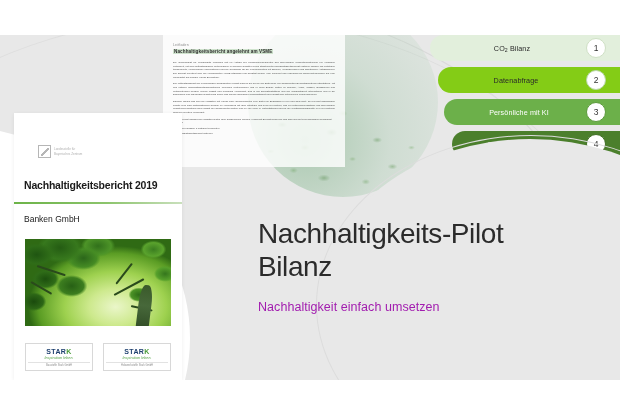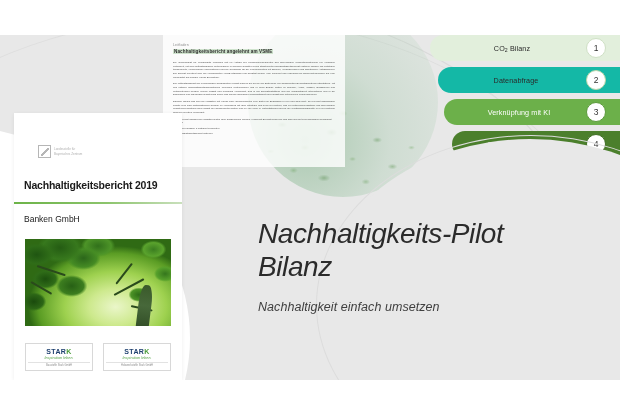--- a/index.html
+++ b/index.html
@@ -358,21 +358,21 @@
     border-radius: 50%;
     background: #ffffff;
     display: flex;
     align-items: center;
     justify-content: center;
     font-size: 8.5px;
     color: #333333;
   }
 
   .bar.b-1 { width: 190px; margin-left: 0px;  background: #e2efdc; }
-  .bar.b-2 { width: 182px; margin-left: 8px;  background: #14b8a6; }
+  .bar.b-2 { width: 182px; margin-left: 8px;  background: #84cc16; }
   .bar.b-3 { width: 176px; margin-left: 14px; background: #6cb04a; }
   .bar.b-4 { width: 168px; margin-left: 22px; background: #4b7f2c; }
   .bar.b-5 { width: 160px; margin-left: 30px; background: #3b6a21; }
 
   .bar.b-3 .bar-label,
   .bar.b-4 .bar-label,
   .bar.b-5 .bar-label { color: #ffffff; }
 
   .bar.b-1 .bar-badge { border: 1px solid #cfe0c5; }
   .bar.b-2 .bar-badge { border: 1px solid #b9d6a9; }
@@ -401,34 +401,33 @@
     border: 1.5px solid #dcdcdc;
     pointer-events: none;
   }
 
   
   .headline {
     position: absolute;
     left: 258px;
     top: 182px;
     width: 340px;
-    font-style: italic;
   }
   .headline h1 {
     margin: 0;
     font-size: 28px;
     line-height: 1.18;
     font-weight: normal;
     color: #2b2b2b;
     letter-spacing: -0.4px;
   }
   .headline .sub {
     margin-top: 17px;
     font-size: 12.5px;
-    color: #404040;
+    color: #a21caf;
     letter-spacing: 0.05px;
   }
 </style>
 </head>
 <body>
 
 <div id="slide">
 
   <div class="canvas">
 
@@ -499,21 +498,21 @@
     <div class="process">
       <div class="bar b-1">
         <span class="bar-label"><span>CO</span><sub>2</sub><span> Bilanz</span></span>
         <span class="bar-badge">1</span>
       </div>
       <div class="bar b-2">
         <span class="bar-label">Datenabfrage</span>
         <span class="bar-badge">2</span>
       </div>
       <div class="bar b-3">
-        <span class="bar-label">Verknüpfung mit KI</span>
+        <span class="bar-label">Persönliche mit KI</span>
         <span class="bar-badge">3</span>
       </div>
       <div class="bar b-4">
         <span class="bar-label">Persönliche Kontrolle</span>
         <span class="bar-badge">4</span>
       </div>
       <div class="bar b-5">
         <span class="bar-label">Veröffentlichung</span>
         <span class="bar-badge">5</span>
       </div>

